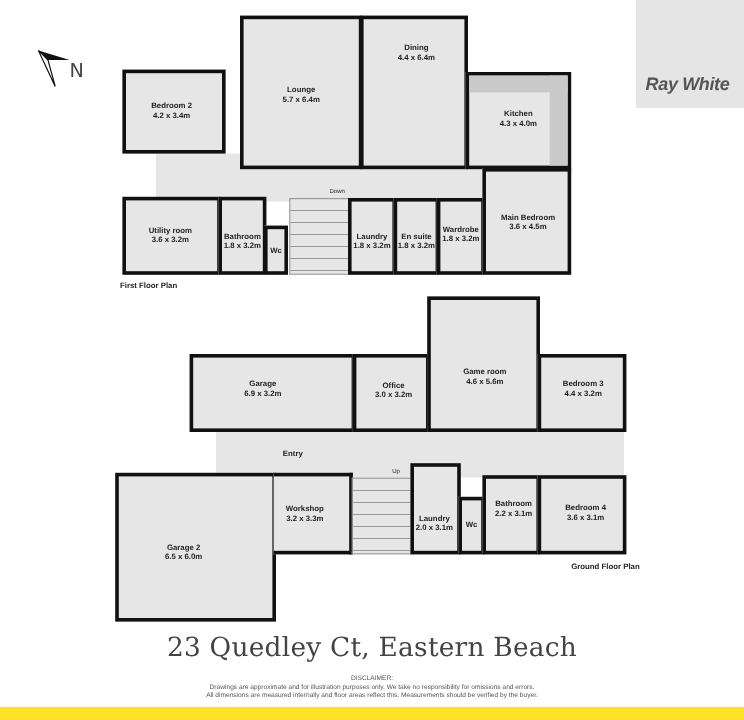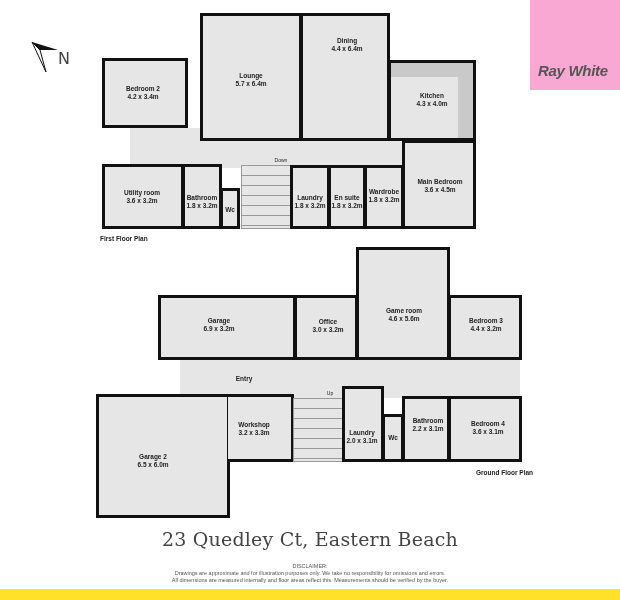--- a/index.html
+++ b/index.html
@@ -1,29 +1,29 @@
 <!DOCTYPE html>
 <html><head>
 <meta charset="utf-8">
 <style>
   html,body{margin:0;padding:0;background:#fff;}
   body{width:620px;height:600px;position:relative;overflow:hidden;font-family:"Liberation Sans",sans-serif;color:#333;}
-  .logo{position:absolute;left:530px;top:0;width:90px;height:90px;background:#f9a8d4;}
+  .logo{position:absolute;left:530px;top:0;width:90px;height:90px;background:#e5e5e5;}
   .logo span{position:absolute;left:8px;top:62px;font-weight:bold;font-style:italic;font-size:15px;color:#555;font-family:"Liberation Sans",sans-serif;letter-spacing:-0.3px;}
   .compass{position:absolute;left:30px;top:40px;width:50px;height:35px;}
   .compass span{position:absolute;left:28px;top:9px;font-size:16px;color:#444;font-family:"DejaVu Sans",sans-serif;}
   .plan{position:absolute;left:0;top:0;width:620px;height:530px;}
   .room{position:absolute;background:#e6e6e6;box-sizing:border-box;border:3px solid #111;}
   .room.open{border:none;}
   .lbl{position:absolute;text-align:center;font-size:6.5px;font-weight:bold;color:#222;line-height:8px;white-space:nowrap;transform:translate(-50%,-50%);}
   .lbl div{font-weight:bold;}
   .plan-caption{position:absolute;font-size:6.5px;font-weight:bold;color:#222;}
   .stairs{position:absolute;background:repeating-linear-gradient(#e6e6e6 0 9px,#999 9px 10px);border:1px solid #999;box-sizing:border-box;}
   .counter{position:absolute;background:#c9c9c9;}
-  .title{position:absolute;left:0;width:620px;top:528px;text-align:center;font-family:"DejaVu Serif",serif;font-size:19px;color:#444;letter-spacing:0.2px;}
+  .title{position:absolute;left:0;width:620px;top:528px;text-align:center;font-family:"DejaVu Serif",serif;font-size:22px;color:#444;letter-spacing:0.2px;}
   .disc{position:absolute;left:0;width:620px;text-align:center;font-size:5.5px;color:#555;line-height:7px;}
   .bar{position:absolute;left:0;top:589px;width:620px;height:11px;background:#ffe12a;}
 </style>
 </head>
 <body>
 
 <div class="logo">
   <span>Ray White</span>
 </div>
 

